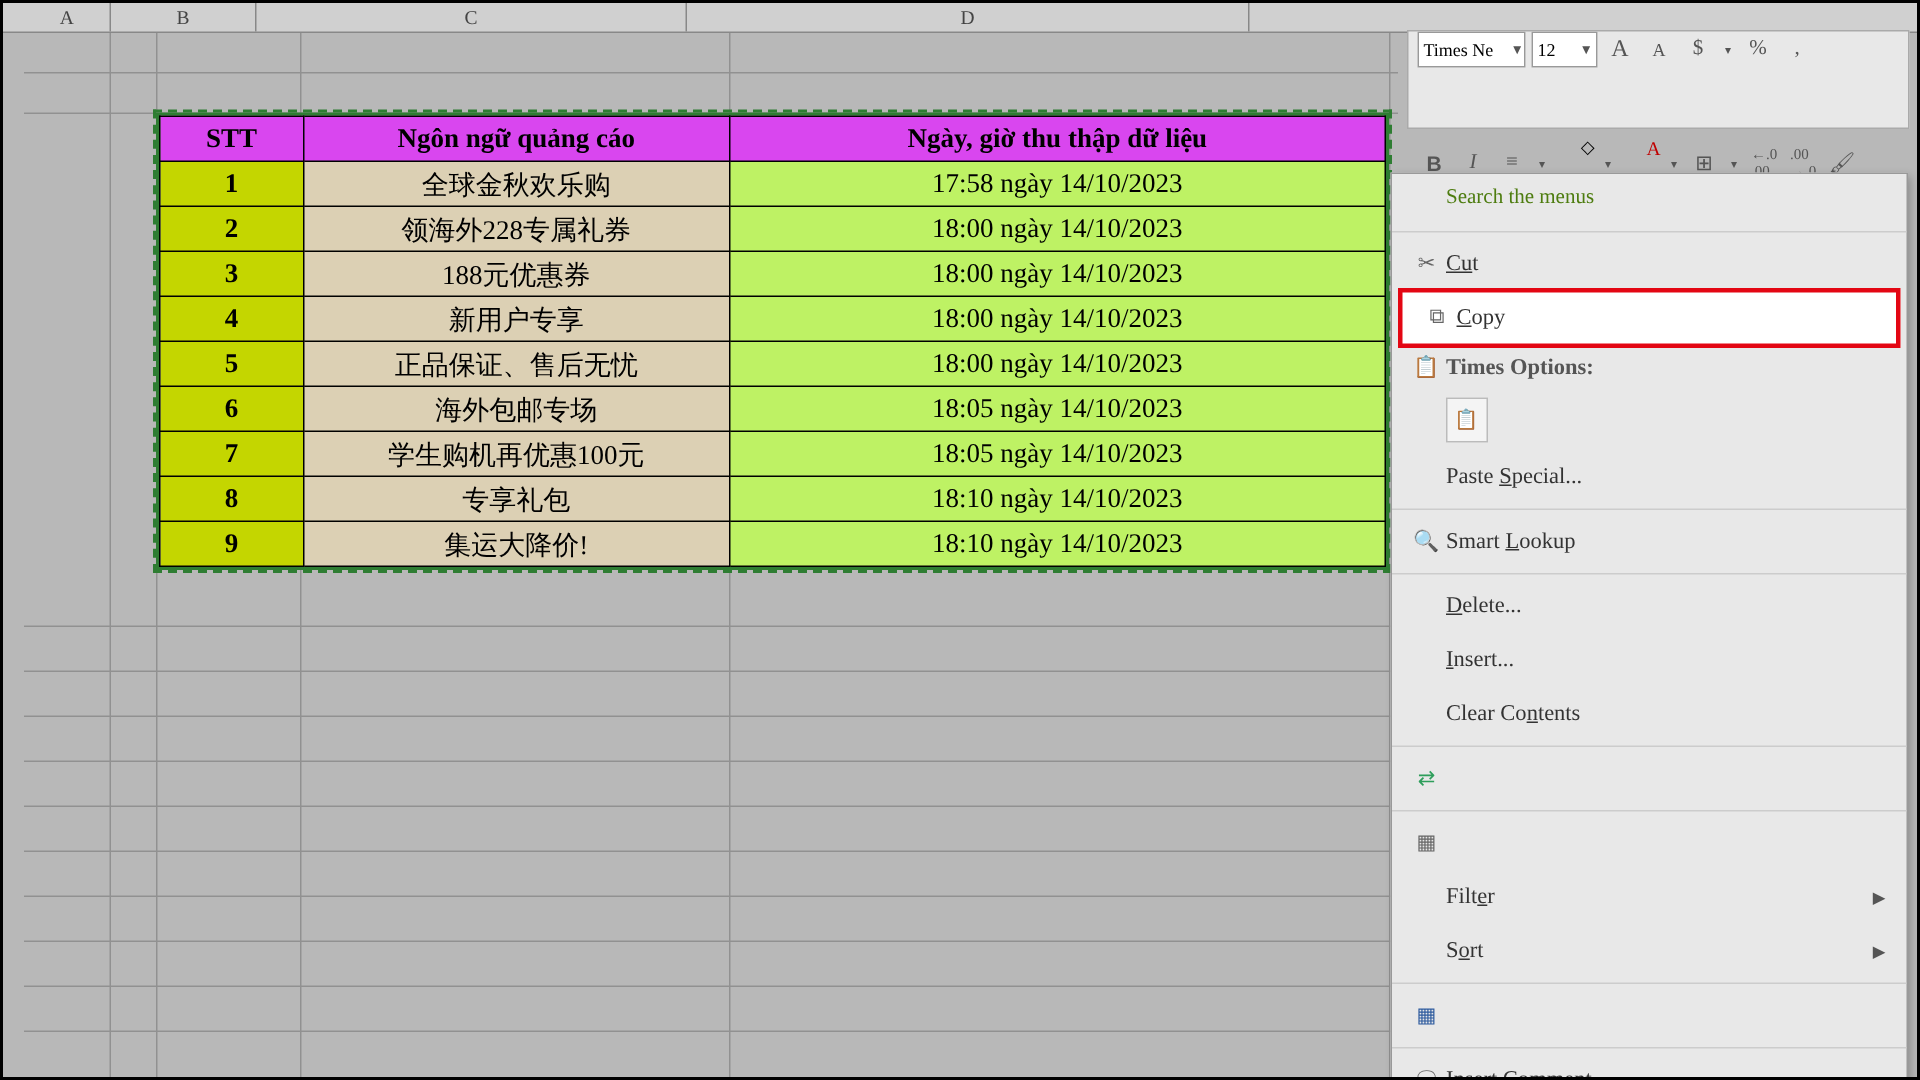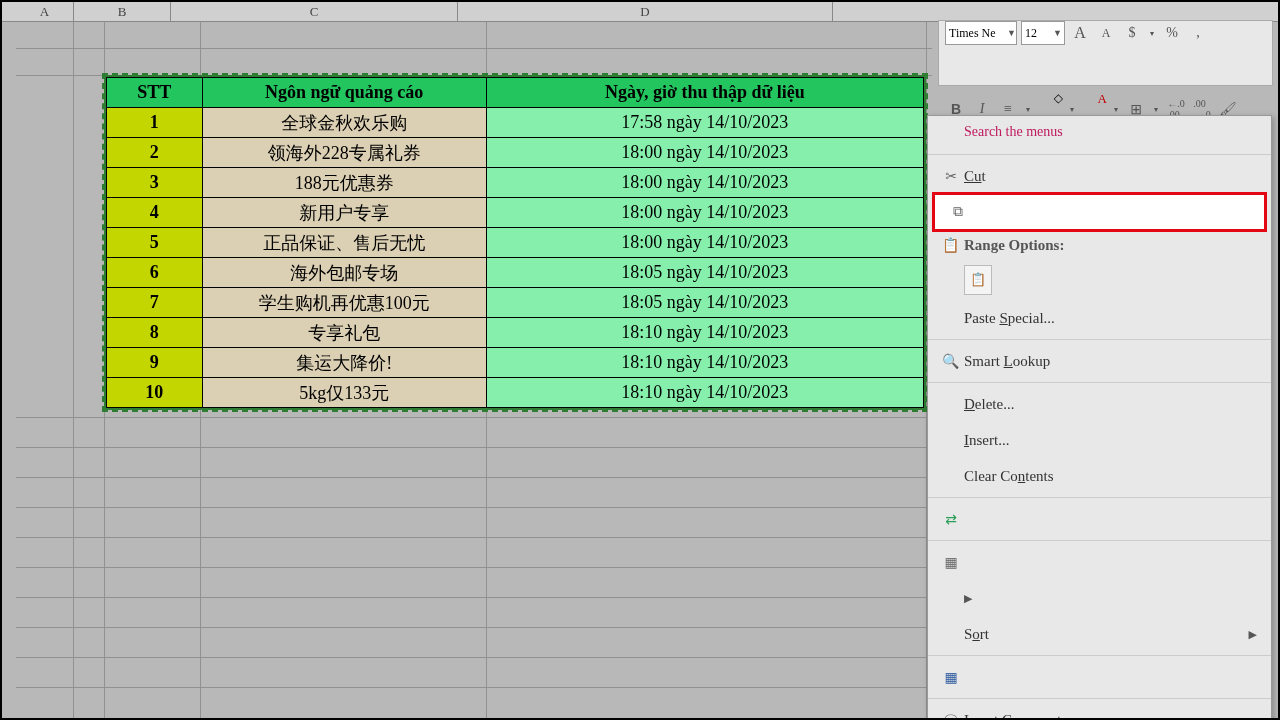--- a/index.html
+++ b/index.html
@@ -13,46 +13,46 @@
 .colD { width: 375px; }
 
 .sheet { position: absolute; top: 20px; left: 14px; right: 0; bottom: 0; }
 .gridlines { position: absolute; inset: 0; }
 .gridlines .vline { position: absolute; top: 0; bottom: 0; width: 1px; background: #919191; }
 .gridlines .hline { position: absolute; left: 0; width: 916px; height: 1px; background: #919191; }
 
 .table-wrap { position: absolute; top: 53px; left: 88px; width: 822px; border: 2px solid #2e7d32; outline: 2px dashed #2e7d32; outline-offset: 0; }
 .data-table { width: 100%; border-collapse: collapse; }
 .data-table th, .data-table td { border: 1px solid #000; height: 30px; text-align: center; font-size: 18px; }
-.data-table th { background: #22c55e; font-weight: bold; }
+.data-table th { background: #d946ef; font-weight: bold; }
 .th-stt { width: 96px; }
 .th-c { width: 286px; }
 .th-d { width: 440px; }
 .td-b { background: #c4d600; font-weight: bold; }
 .td-c { background: #dcd0b4; }
-.td-d { background: #86efac; }
+.td-d { background: #bef264; }
 
 .mini-toolbar { position: absolute; top: 18px; left: 936px; width: 335px; height: 66px; background: #e8e8e8; border: 1px solid #aaa; display: flex; flex-direction: column; gap: 48px; }
 .mt-row { display: flex; align-items: center; height: 32px; padding: 0 6px; gap: 4px; }
 .mt-row > * { display: inline-flex; align-items: center; justify-content: center; }
 .font-sel { width: 72px; height: 24px; border: 1px solid #999; background: #fff; font-size: 12px; padding-left: 3px; justify-content: flex-start; }
 .font-sel .dd { margin-left: auto; font-size: 9px; color: #555; }
 .size-sel { width: 44px; height: 24px; border: 1px solid #999; background: #fff; font-size: 12px; padding-left: 3px; justify-content: flex-start; }
 .size-sel .dd { margin-left: auto; font-size: 9px; color: #555; padding-right: 2px; }
 .tb-btn { width: 22px; height: 22px; font-size: 14px; color: #555; cursor: pointer; }
 .tb-btn.bold { font-weight: bold; font-family: sans-serif; }
 .tb-btn.italic { font-style: italic; font-family: serif; }
 .fill-btn { display: flex; align-items: flex-end; flex-direction: column; width: 26px; }
 .fill-btn .u { height: 3px; width: 16px; background: #ffc000; }
 .font-color-btn { display: flex; align-items: flex-end; flex-direction: column; width: 26px; }
 .font-color-btn .u { height: 3px; width: 16px; background: #c00000; }
 .dd-small { font-size: 8px; color: #555; width: 10px; }
 
 .context-menu { position: absolute; top: 113px; left: 925px; width: 345px; background: #e8e8e8; border: 1px solid #999; box-shadow: 2px 2px 6px rgba(0,0,0,0.25); padding-bottom: 4px; }
-.cm-search { margin: 8px 10px 6px 36px; height: 24px; font-size: 14px; color: #be185d; background: transparent; border: none; }
+.cm-search { margin: 8px 10px 6px 36px; height: 24px; font-size: 14px; color: #4d7c0f; background: transparent; border: none; }
 .cm-sep { height: 1px; background: #ccc; margin: 3px 0; }
 .cm-item { display: flex; align-items: center; height: 36px; padding: 0 14px 0 10px; font-size: 15px; color: #333; cursor: pointer; }
 .cm-icon { width: 26px; display: inline-flex; align-items: center; justify-content: center; color: #666; font-size: 14px; }
 .cm-label { flex: 1; }
 .cm-arrow { font-size: 11px; color: #555; }
 .cm-item.highlighted { background: #fff; border: 3px solid #e30613; height: 40px; margin: -2px 4px; }
 .cm-item.paste-options { height: 30px; }
 .paste-options .cm-label { font-weight: bold; color: #555; }
 .paste-icon-row { padding-left: 36px; height: 40px; display: flex; align-items: center; }
 .paste-box { width: 28px; height: 30px; border: 1px solid #bbb; background: #f4f4f4; display: flex; align-items: center; justify-content: center; font-size: 13px; color: #888; }
@@ -138,25 +138,20 @@
           <tr>
             <td class="td-b">8</td>
             <td class="td-c">专享礼包</td>
             <td class="td-d">18:10 ngày 14/10/2023</td>
           </tr>
           <tr>
             <td class="td-b">9</td>
             <td class="td-c">集运大降价!</td>
             <td class="td-d">18:10 ngày 14/10/2023</td>
           </tr>
-          <tr>
-            <td class="td-b">10</td>
-            <td class="td-c">5kg仅133元</td>
-            <td class="td-d">18:10 ngày 14/10/2023</td>
-          </tr>
         </tbody>
     </table>
   </div>
 </div>
 
 <div class="mini-toolbar">
   <div class="mt-row">
     <div class="font-sel">
         <span>Times Ne</span>
         <span class="dd">▼</span>
@@ -197,24 +192,25 @@
 
 <div class="context-menu">
   <div class="cm-search">Search the menus</div>
   <div class="cm-sep"></div>
   <div class="cm-item">
       <span class="cm-icon">✂</span>
       <span class="cm-label"><span class="u">Cu</span>t</span>
     </div>
   <div class="cm-item highlighted">
       <span class="cm-icon">⧉</span>
+      <span class="cm-label"><span class="u">C</span>opy</span>
     </div>
   <div class="cm-item paste-options">
       <span class="cm-icon">📋</span>
-      <span class="cm-label">Range Options:</span>
+      <span class="cm-label">Times Options:</span>
     </div>
   <div class="paste-icon-row">
       <div class="paste-box">📋</div>
     </div>
   <div class="cm-item">
       <span class="cm-icon"></span>
       <span class="cm-label">Paste <span class="u">S</span>pecial...</span>
     </div>
   <div class="cm-sep"></div>
   <div class="cm-item">
@@ -237,20 +233,21 @@
   <div class="cm-sep"></div>
   <div class="cm-item">
       <span class="cm-icon" style="color:#2e9e5b">⇄</span>
     </div>
   <div class="cm-sep"></div>
   <div class="cm-item">
       <span class="cm-icon">▦</span>
     </div>
   <div class="cm-item">
       <span class="cm-icon"></span>
+      <span class="cm-label">Filt<span class="u">e</span>r</span>
       <span class="cm-arrow">▶</span>
     </div>
   <div class="cm-item">
       <span class="cm-icon"></span>
       <span class="cm-label">S<span class="u">o</span>rt</span>
       <span class="cm-arrow">▶</span>
     </div>
   <div class="cm-sep"></div>
   <div class="cm-item">
       <span class="cm-icon" style="color:#2e5b9e">▦</span>

